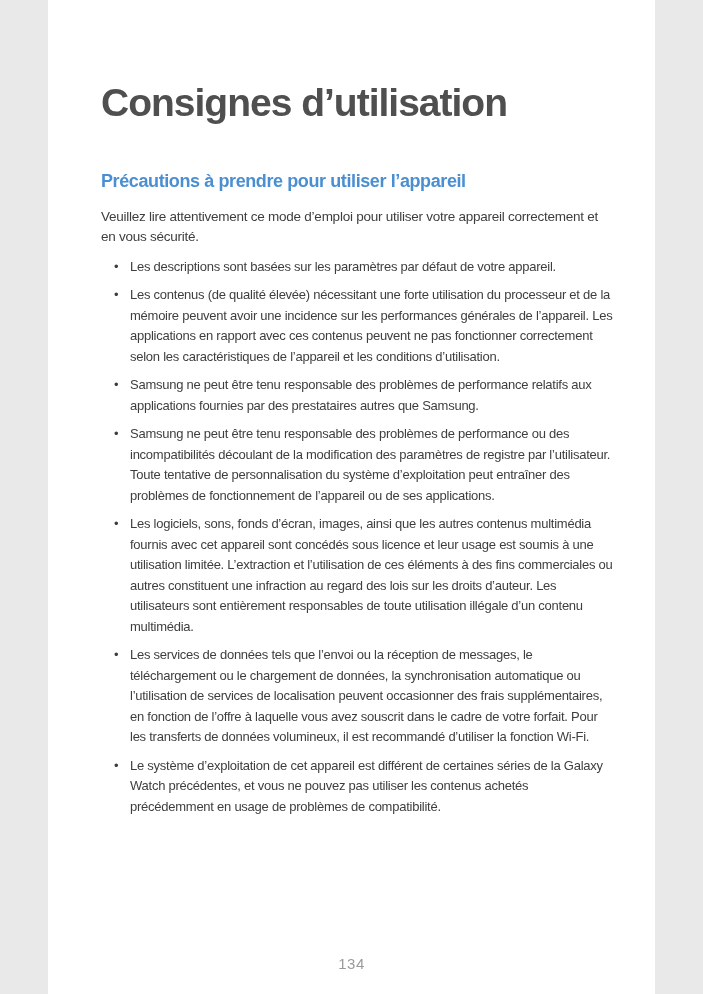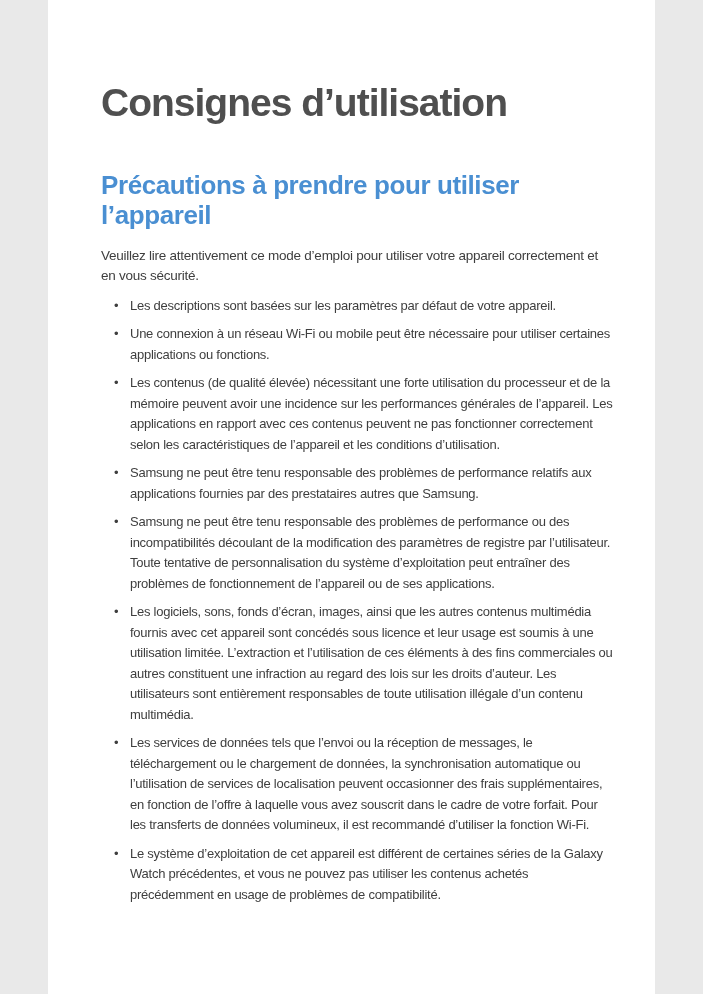--- a/index.html
+++ b/index.html
@@ -23,21 +23,21 @@
   }
   .doc-title{
     font-size:39px;
     font-weight:700;
     letter-spacing:-1px;
     color:var(--color-title);
     line-height:1.1;
   }
   .section-heading{
     margin-top:46px;
-    font-size:26px;
+    font-size:18px;
     font-weight:700;
     letter-spacing:-0.4px;
     color:var(--color-heading);
     line-height:1.15;
   }
   .intro{
     margin-top:15px;
     font-size:13.5px;
     letter-spacing:-0.25px;
     line-height:20.5px;
@@ -77,21 +77,21 @@
 </style>
 </head>
 <body>
 
 <div class="page">
   <h1 class="doc-title">Consignes d’utilisation</h1>
   <h2 class="section-heading">Précautions à prendre pour utiliser l’appareil</h2>
   <p class="intro">Veuillez lire attentivement ce mode d’emploi pour utiliser votre appareil correctement et en vous sécurité.</p>
   <ul class="precautions-list">
     <li>Les descriptions sont basées sur les paramètres par défaut de votre appareil.</li>
-    <li>Une connexion à un réseau Wi-Fi ou mobile peut être nécessaire pour utiliser certaines applications ou fonctions.</li>
     <li>Les contenus (de qualité élevée) nécessitant une forte utilisation du processeur et de la mémoire peuvent avoir une incidence sur les performances générales de l’appareil. Les applications en rapport avec ces contenus peuvent ne pas fonctionner correctement selon les caractéristiques de l’appareil et les conditions d’utilisation.</li>
     <li>Samsung ne peut être tenu responsable des problèmes de performance relatifs aux applications fournies par des prestataires autres que Samsung.</li>
     <li>Samsung ne peut être tenu responsable des problèmes de performance ou des incompatibilités découlant de la modification des paramètres de registre par l’utilisateur. Toute tentative de personnalisation du système d’exploitation peut entraîner des problèmes de fonctionnement de l’appareil ou de ses applications.</li>
     <li>Les logiciels, sons, fonds d’écran, images, ainsi que les autres contenus multimédia fournis avec cet appareil sont concédés sous licence et leur usage est soumis à une utilisation limitée. L’extraction et l’utilisation de ces éléments à des fins commerciales ou autres constituent une infraction au regard des lois sur les droits d’auteur. Les utilisateurs sont entièrement responsables de toute utilisation illégale d’un contenu multimédia.</li>
     <li>Les services de données tels que l’envoi ou la réception de messages, le téléchargement ou le chargement de données, la synchronisation automatique ou l’utilisation de services de localisation peuvent occasionner des frais supplémentaires, en fonction de l’offre à laquelle vous avez souscrit dans le cadre de votre forfait. Pour les transferts de données volumineux, il est recommandé d’utiliser la fonction Wi-Fi.</li>
     <li>Le système d’exploitation de cet appareil est différent de certaines séries de la Galaxy Watch précédentes, et vous ne pouvez pas utiliser les contenus achetés précédemment en usage de problèmes de compatibilité.</li>
   </ul>
+  <div class="page-number">134</div>
 </div>
 
 </body></html>

